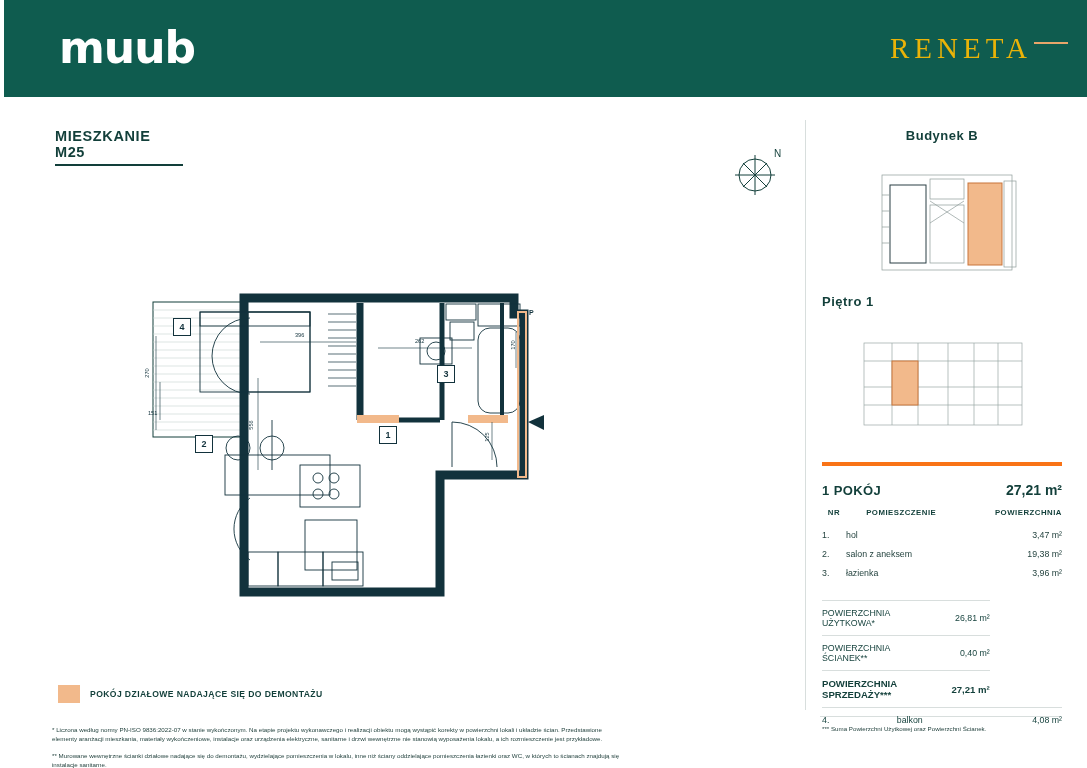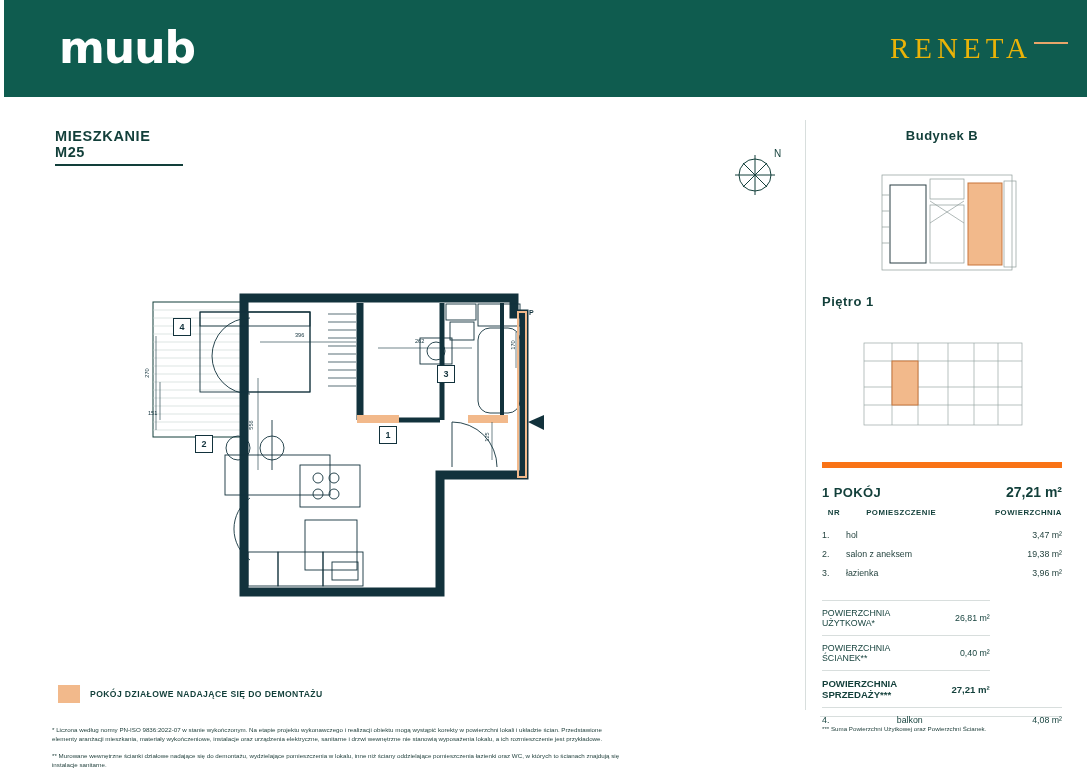--- a/index.html
+++ b/index.html
@@ -307,21 +307,21 @@
       <line x1="70" y1="8" x2="70" y2="90"></line>
       <line x1="96" y1="8" x2="96" y2="90"></line>
       <line x1="126" y1="8" x2="126" y2="90"></line>
       <line x1="152" y1="8" x2="152" y2="90"></line>
       <line x1="176" y1="8" x2="176" y2="90"></line>
     </g>
     <rect x="70" y="26" width="26" height="44" fill="#f2b98b" stroke="#c8743a" stroke-width="1"></rect>
   </svg>
 </div>
 
-<div class="rp" style="top:462px; border-top:6px solid #f97316; padding-top:16px;">
+<div class="rp" style="top:462px; border-top:4px solid #f97316; padding-top:16px;">
   <div class="summary-row">
     <span class="summary-title">1 POKÓJ</span>
     <span class="summary-area">27,21 m²</span>
   </div>
 </div>
 
 <div class="rp" style="top:508px;">
   <table class="rooms">
     <thead>
       <tr>

